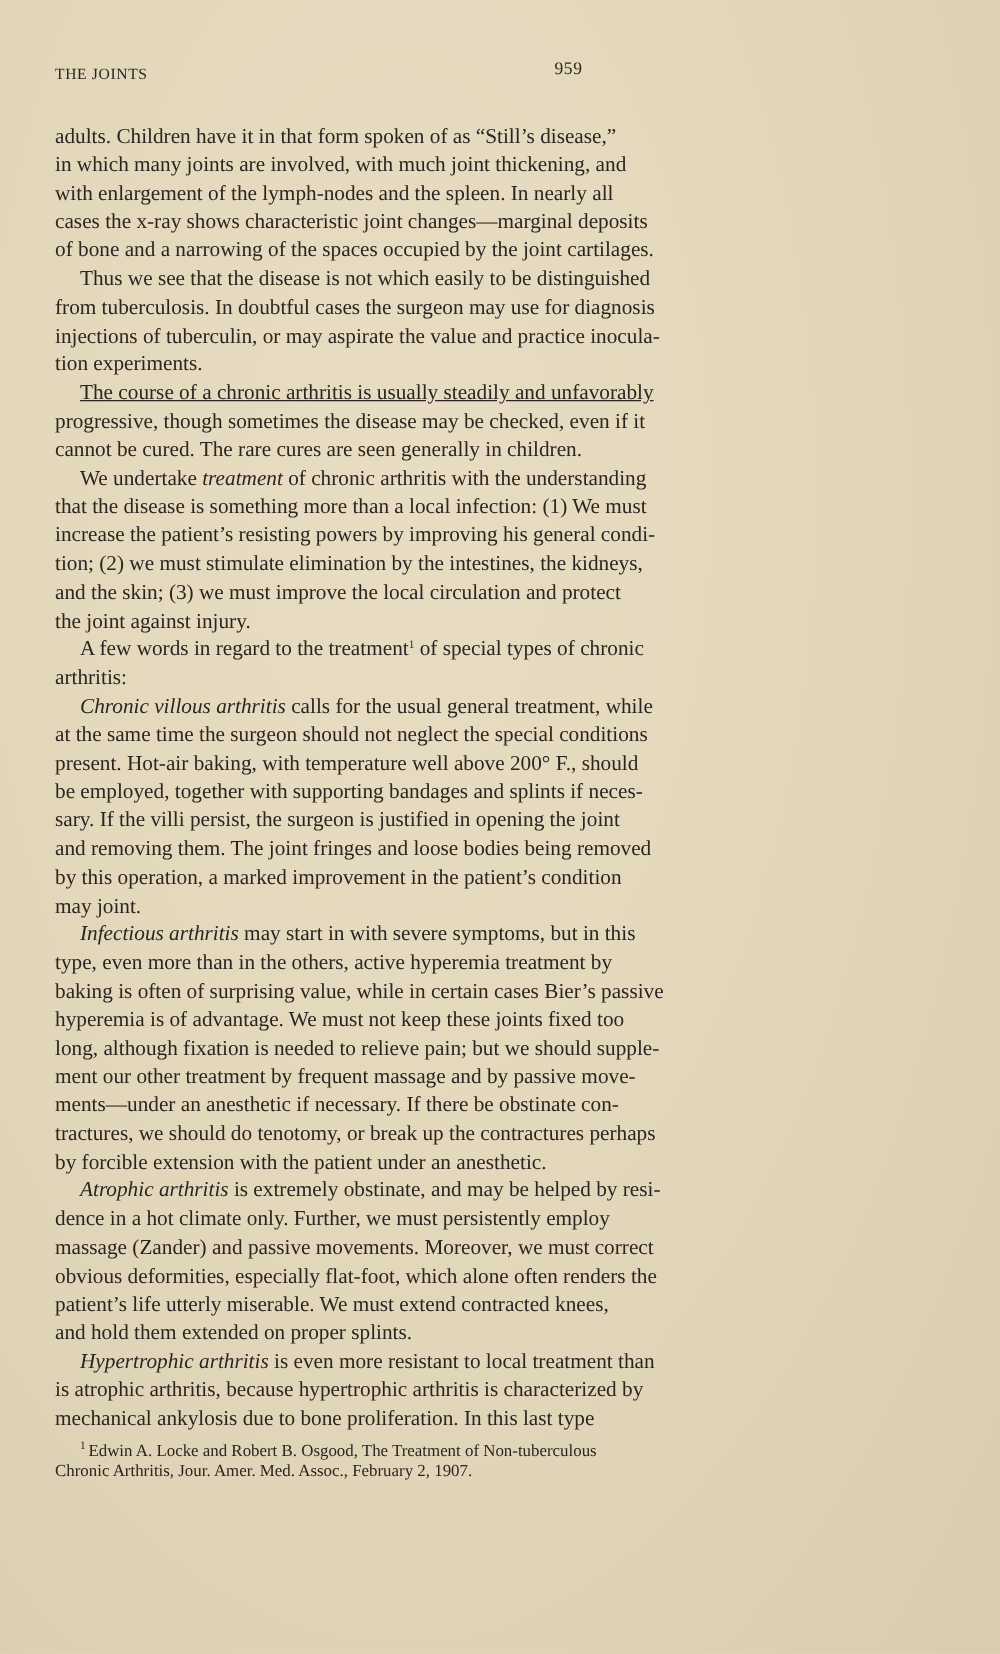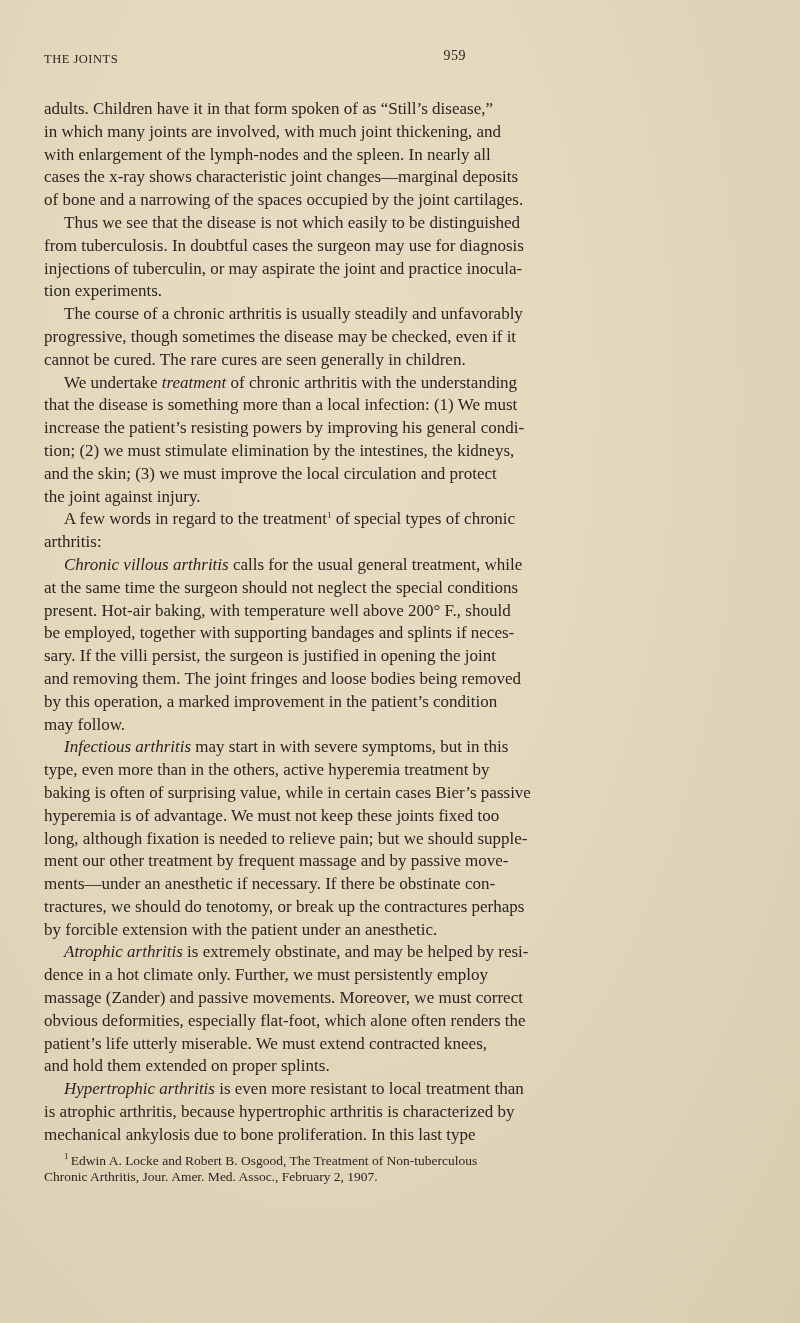--- a/index.html
+++ b/index.html
@@ -58,25 +58,25 @@
       <p>
         <span class="line">adults. Children have it in that form spoken of as “Still’s disease,”</span>
         <span class="line">in which many joints are involved, with much joint thickening, and</span>
         <span class="line">with enlargement of the lymph-nodes and the spleen. In nearly all</span>
         <span class="line">cases the x-ray shows characteristic joint changes—marginal deposits</span>
         <span class="line last">of bone and a narrowing of the spaces occupied by the joint cartilages.</span>
       </p>
       <p>
         <span class="line" style="padding-left: 20px;">Thus we see that the disease is not which easily to be distinguished</span>
         <span class="line">from tuberculosis. In doubtful cases the surgeon may use for diagnosis</span>
-        <span class="line">injections of tuberculin, or may aspirate the joint and practice inocula-</span>
+        <span class="line">injections of tuberculin, or may aspirate the value and practice inocula-</span>
         <span class="line last">tion experiments.</span>
       </p>
       <p>
-        <span class="line" style="padding-left: 20px;">The course of a chronic arthritis is usually steadily and unfavorably</span>
+        <span class="line" style="padding-left: 20px; text-decoration: underline;">The course of a chronic arthritis is usually steadily and unfavorably</span>
         <span class="line">progressive, though sometimes the disease may be checked, even if it</span>
         <span class="line last">cannot be cured. The rare cures are seen generally in children.</span>
       </p>
       <p>
         <span class="line" style="padding-left: 20px;">We undertake <em>treatment</em> of chronic arthritis with the understanding</span>
         <span class="line">that the disease is something more than a local infection: (1) We must</span>
         <span class="line">increase the patient’s resisting powers by improving his general condi-</span>
         <span class="line">tion; (2) we must stimulate elimination by the intestines, the kidneys,</span>
         <span class="line">and the skin; (3) we must improve the local circulation and protect</span>
         <span class="line last">the joint against injury.</span>
@@ -86,21 +86,21 @@
         <span class="line last">arthritis:</span>
       </p>
       <p>
         <span class="line" style="padding-left: 20px;"><em>Chronic villous arthritis</em> calls for the usual general treatment, while</span>
         <span class="line">at the same time the surgeon should not neglect the special conditions</span>
         <span class="line">present. Hot-air baking, with temperature well above 200° F., should</span>
         <span class="line">be employed, together with supporting bandages and splints if neces-</span>
         <span class="line">sary. If the villi persist, the surgeon is justified in opening the joint</span>
         <span class="line">and removing them. The joint fringes and loose bodies being removed</span>
         <span class="line">by this operation, a marked improvement in the patient’s condition</span>
-        <span class="line last">may follow.</span>
+        <span class="line last">may joint.</span>
       </p>
       <p>
         <span class="line" style="padding-left: 20px;"><em>Infectious arthritis</em> may start in with severe symptoms, but in this</span>
         <span class="line">type, even more than in the others, active hyperemia treatment by</span>
         <span class="line">baking is often of surprising value, while in certain cases Bier’s passive</span>
         <span class="line">hyperemia is of advantage. We must not keep these joints fixed too</span>
         <span class="line">long, although fixation is needed to relieve pain; but we should supple-</span>
         <span class="line">ment our other treatment by frequent massage and by passive move-</span>
         <span class="line">ments—under an anesthetic if necessary. If there be obstinate con-</span>
         <span class="line">tractures, we should do tenotomy, or break up the contractures perhaps</span>

